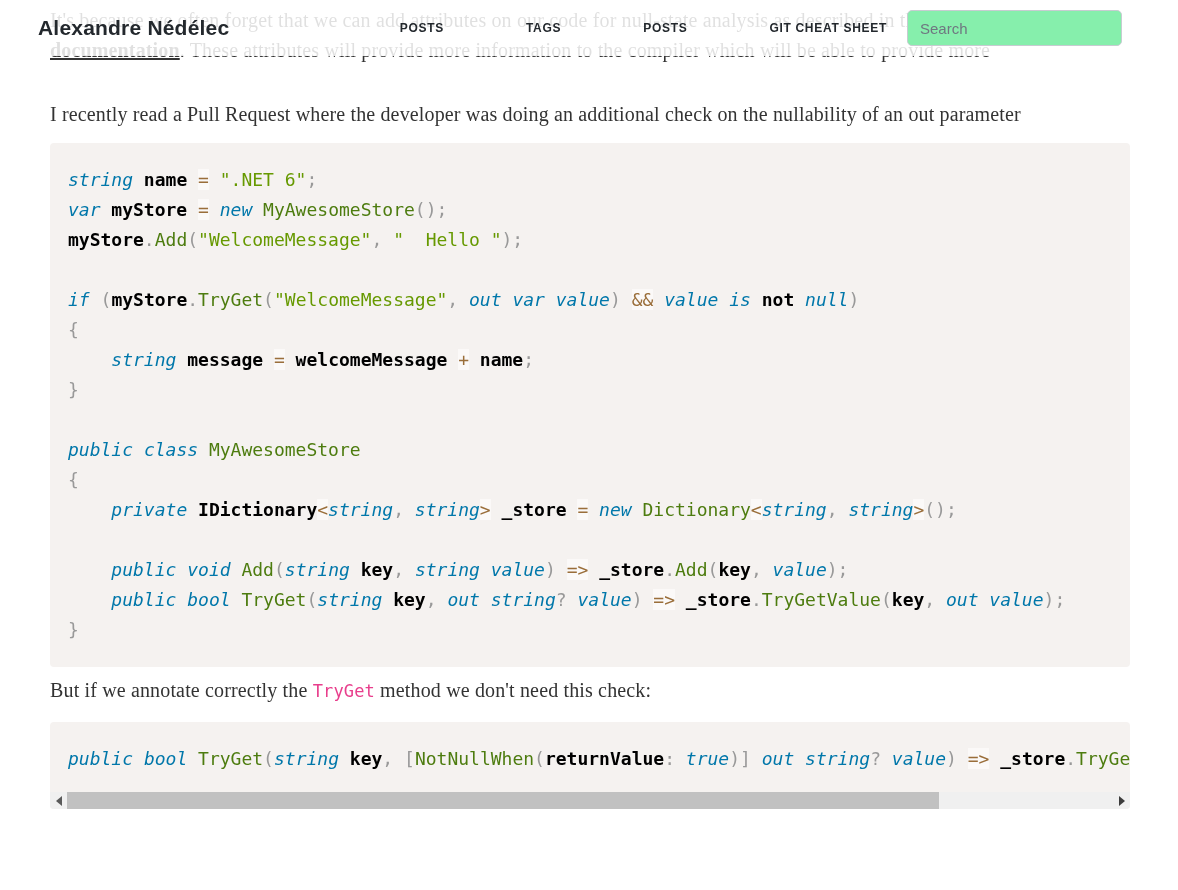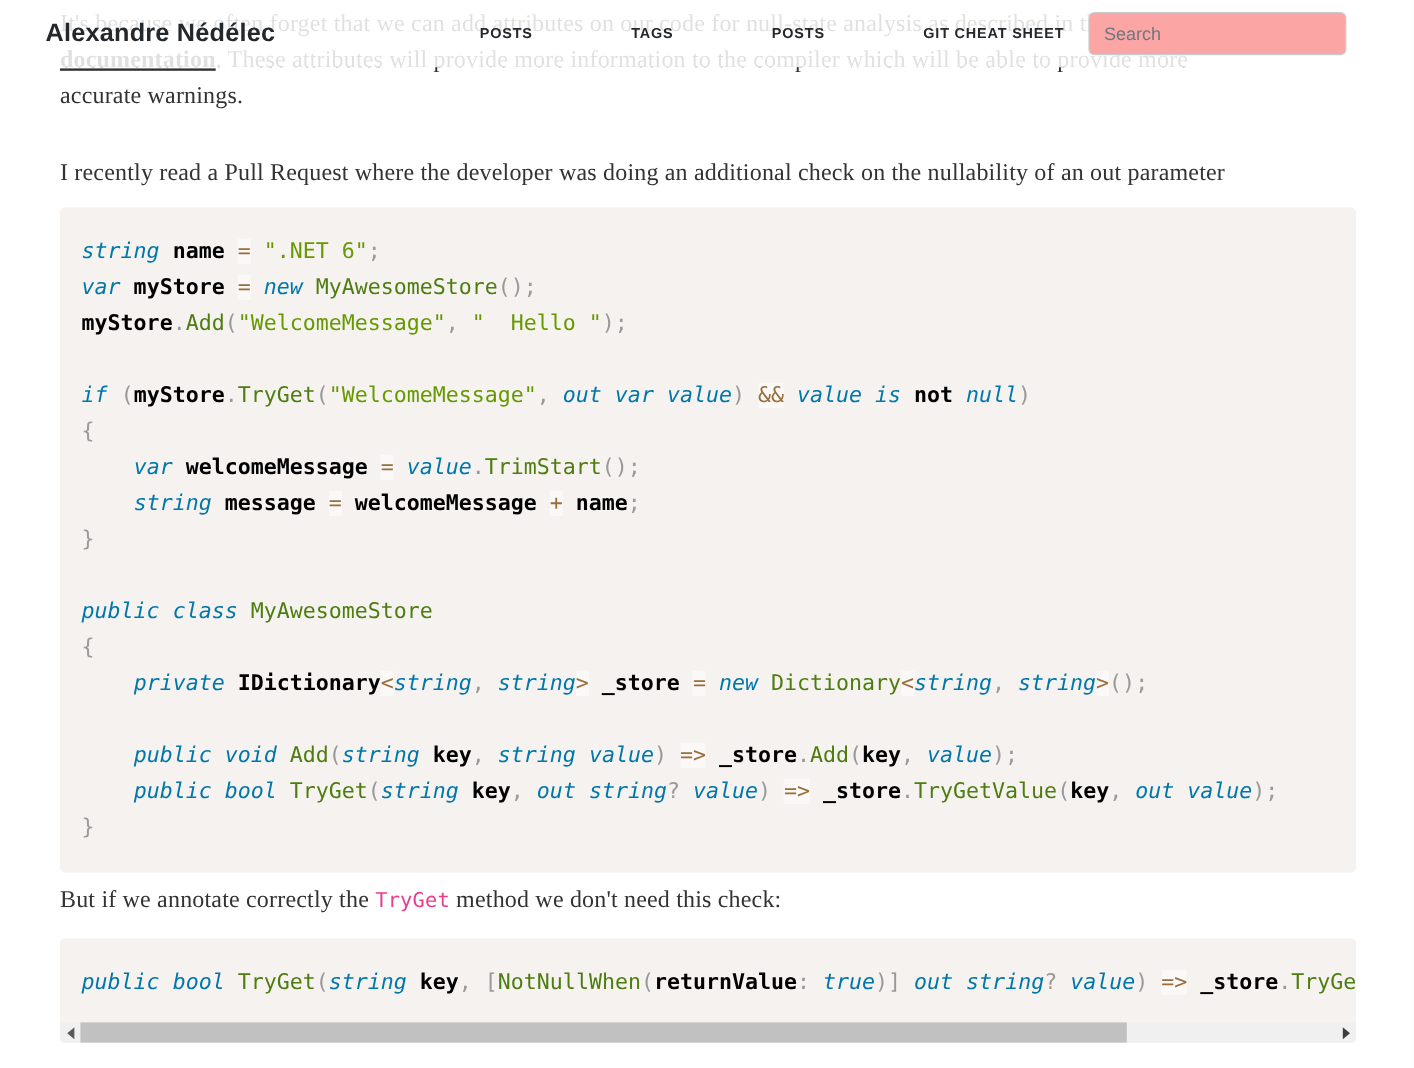--- a/index.html
+++ b/index.html
@@ -19,21 +19,21 @@
     text-decoration: none; letter-spacing: 0.2px; white-space: nowrap;
   }
   .nav { margin-left: auto; display: flex; align-items: center; gap: 38px; margin-right: 20px; }
   .nav a {
     font-family: "Liberation Sans", sans-serif;
     font-size: 12px; font-weight: 700; letter-spacing: 0.7px;
     color: #23282d; text-decoration: none; white-space: nowrap; padding-left: 44px;
   }
   .search-input {
     width: 215px; height: 36px; border: 1px solid #c7ccd1; border-radius: 5px;
-    background: #fca5a5; padding: 0 12px;
+    background: #86efac; padding: 0 12px;
     font-family: "Liberation Sans", sans-serif; font-size: 15px; color: #333;
     outline: none;
   }
   .search-input::placeholder { color: #6f7780; }
 
   
   .article { position: relative; z-index: 1; padding-left: 30px; }
   .para { margin-left: 20px; margin-right: 48px; font-size: 20px; letter-spacing: 0.15px; }
   .para .line { display: block; white-space: nowrap; line-height: 30px; }
   .intro { margin-top: 5px; }
@@ -89,35 +89,33 @@
   }
 </style>
 </head>
 <body>
 
 <div class="article">
 
   <div class="para intro">
     <span class="line">It's because we often forget that we can add attributes on our code for null-state analysis as described in the</span>
     <span class="line"><a href="#" class="doc-link">documentation</a><span>. These attributes will provide more information to the compiler which will be able to provide more</span></span>
-    <span class="line">accurate warnings.</span>
   </div>
 
   <div class="para p2">
     <span class="line">I recently read a Pull Request where the developer was doing an additional check on the nullability of an out parameter</span>
   </div>
 
   <div class="codeblock codeblock-1">
       <div class="cl"><span class="tk-k">string</span><span class="tk-t"> name </span><span class="tk-o">=</span><span class="tk-t"> </span><span class="tk-s">".NET 6"</span><span class="tk-p">;</span></div>
       <div class="cl"><span class="tk-k">var</span><span class="tk-t"> myStore </span><span class="tk-o">=</span><span class="tk-t"> </span><span class="tk-k">new</span><span class="tk-t"> </span><span class="tk-f">MyAwesomeStore</span><span class="tk-p">();</span></div>
       <div class="cl"><span class="tk-t">myStore</span><span class="tk-p">.</span><span class="tk-f">Add</span><span class="tk-p">(</span><span class="tk-s">"WelcomeMessage"</span><span class="tk-p">,</span><span class="tk-t"> </span><span class="tk-s">"  Hello "</span><span class="tk-p">);</span></div>
       <div class="cl">&nbsp;</div>
       <div class="cl"><span class="tk-k">if</span><span class="tk-t"> </span><span class="tk-p">(</span><span class="tk-t">myStore</span><span class="tk-p">.</span><span class="tk-f">TryGet</span><span class="tk-p">(</span><span class="tk-s">"WelcomeMessage"</span><span class="tk-p">,</span><span class="tk-t"> </span><span class="tk-k">out</span><span class="tk-t"> </span><span class="tk-k">var</span><span class="tk-t"> </span><span class="tk-k">value</span><span class="tk-p">)</span><span class="tk-t"> </span><span class="tk-o">&amp;&amp;</span><span class="tk-t"> </span><span class="tk-k">value</span><span class="tk-t"> </span><span class="tk-k">is</span><span class="tk-t"> not </span><span class="tk-k">null</span><span class="tk-p">)</span></div>
       <div class="cl"><span class="tk-p">{</span></div>
-      <div class="cl"><span class="tk-t">    </span><span class="tk-k">var</span><span class="tk-t"> welcomeMessage </span><span class="tk-o">=</span><span class="tk-t"> </span><span class="tk-k">value</span><span class="tk-p">.</span><span class="tk-f">TrimStart</span><span class="tk-p">();</span></div>
       <div class="cl"><span class="tk-t">    </span><span class="tk-k">string</span><span class="tk-t"> message </span><span class="tk-o">=</span><span class="tk-t"> welcomeMessage </span><span class="tk-o">+</span><span class="tk-t"> name</span><span class="tk-p">;</span></div>
       <div class="cl"><span class="tk-p">}</span></div>
       <div class="cl">&nbsp;</div>
       <div class="cl"><span class="tk-k">public</span><span class="tk-t"> </span><span class="tk-k">class</span><span class="tk-t"> </span><span class="tk-f">MyAwesomeStore</span></div>
       <div class="cl"><span class="tk-p">{</span></div>
       <div class="cl"><span class="tk-t">    </span><span class="tk-k">private</span><span class="tk-t"> IDictionary</span><span class="tk-o">&lt;</span><span class="tk-k">string</span><span class="tk-p">,</span><span class="tk-t"> </span><span class="tk-k">string</span><span class="tk-o">&gt;</span><span class="tk-t"> _store </span><span class="tk-o">=</span><span class="tk-t"> </span><span class="tk-k">new</span><span class="tk-t"> </span><span class="tk-f">Dictionary</span><span class="tk-o">&lt;</span><span class="tk-k">string</span><span class="tk-p">,</span><span class="tk-t"> </span><span class="tk-k">string</span><span class="tk-o">&gt;</span><span class="tk-p">();</span></div>
       <div class="cl">&nbsp;</div>
       <div class="cl"><span class="tk-t">    </span><span class="tk-k">public</span><span class="tk-t"> </span><span class="tk-k">void</span><span class="tk-t"> </span><span class="tk-f">Add</span><span class="tk-p">(</span><span class="tk-k">string</span><span class="tk-t"> key</span><span class="tk-p">,</span><span class="tk-t"> </span><span class="tk-k">string</span><span class="tk-t"> </span><span class="tk-k">value</span><span class="tk-p">)</span><span class="tk-t"> </span><span class="tk-o">=&gt;</span><span class="tk-t"> _store</span><span class="tk-p">.</span><span class="tk-f">Add</span><span class="tk-p">(</span><span class="tk-t">key</span><span class="tk-p">,</span><span class="tk-t"> </span><span class="tk-k">value</span><span class="tk-p">);</span></div>
       <div class="cl"><span class="tk-t">    </span><span class="tk-k">public</span><span class="tk-t"> </span><span class="tk-k">bool</span><span class="tk-t"> </span><span class="tk-f">TryGet</span><span class="tk-p">(</span><span class="tk-k">string</span><span class="tk-t"> key</span><span class="tk-p">,</span><span class="tk-t"> </span><span class="tk-k">out</span><span class="tk-t"> </span><span class="tk-k">string</span><span class="tk-p">?</span><span class="tk-t"> </span><span class="tk-k">value</span><span class="tk-p">)</span><span class="tk-t"> </span><span class="tk-o">=&gt;</span><span class="tk-t"> _store</span><span class="tk-p">.</span><span class="tk-f">TryGetValue</span><span class="tk-p">(</span><span class="tk-t">key</span><span class="tk-p">,</span><span class="tk-t"> </span><span class="tk-k">out</span><span class="tk-t"> </span><span class="tk-k">value</span><span class="tk-p">);</span></div>
       <div class="cl"><span class="tk-p">}</span></div>

